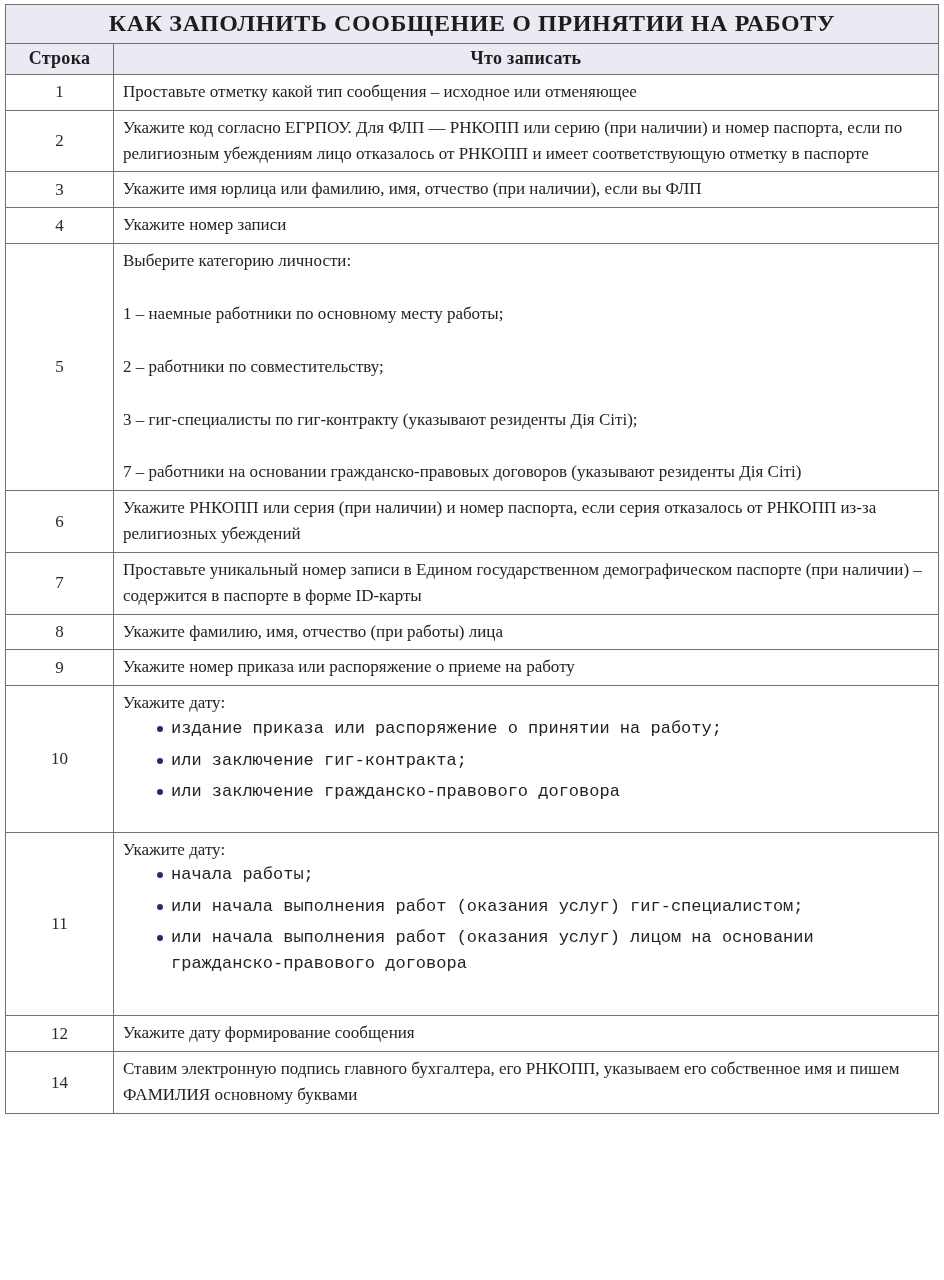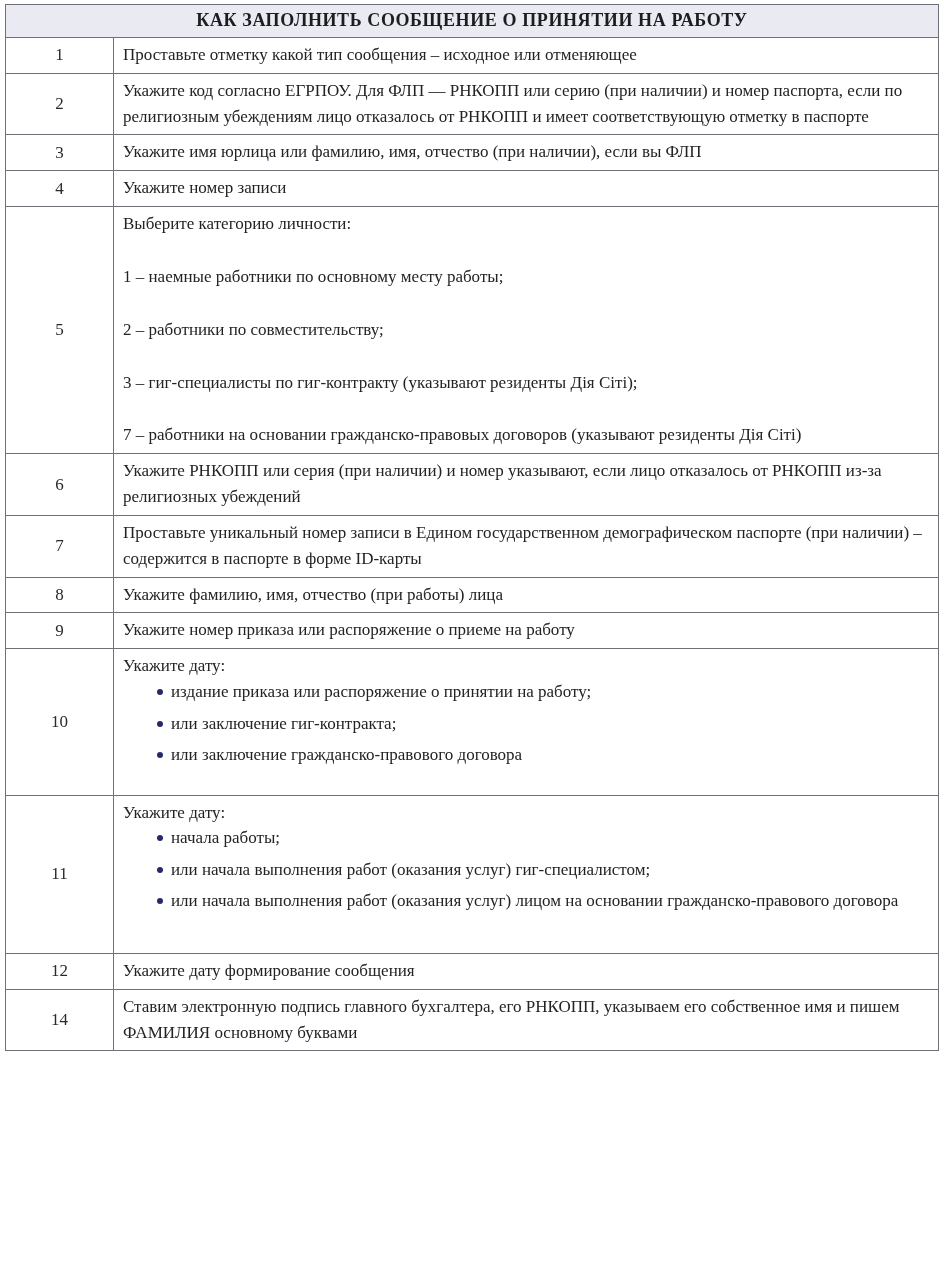--- a/index.html
+++ b/index.html
@@ -32,21 +32,21 @@
     background: #ffffff;
   }
 
   table.guide col.col-num { width: 108px; }
   table.guide col.col-what { width: 825px; }
 
   .title-cell {
     background: #e9eaf2;
     text-align: center;
     font-weight: bold;
-    font-size: 18px;
+    font-size: 24px;
     letter-spacing: 0.6px;
     padding: 5px 4px 6px 4px;
     border: 1.2px solid #6f7078;
     color: #1d1d20;
     font-family: "Liberation Serif", "DejaVu Serif", serif;
   }
 
   .head-cell {
     background: #e9eaf2;
     text-align: center;
@@ -91,20 +91,21 @@
   ul.bullets {
     margin: 0;
     padding: 0 0 0 34px;
     list-style: none;
   }
   ul.bullets li {
     position: relative;
     margin: 0 0 6px 0;
     padding-left: 14px;
     line-height: 1.5;
+    font-family: Liberation Mono, monospace;
   }
   ul.bullets li:last-child { margin-bottom: 0; }
   ul.bullets li::before {
     content: "";
     position: absolute;
     left: 0;
     top: 10px;
     width: 6px;
     height: 6px;
     border-radius: 50%;
@@ -129,20 +130,24 @@
 <div class="page">
   <table class="guide">
     <colgroup>
       <col class="col-num">
       <col class="col-what">
     </colgroup>
     <thead>
       <tr>
         <th class="title-cell" colspan="2">КАК ЗАПОЛНИТЬ СООБЩЕНИЕ О ПРИНЯТИИ НА РАБОТУ</th>
       </tr>
+      <tr>
+        <th class="head-cell">Строка</th>
+        <th class="head-cell">Что записать</th>
+      </tr>
     </thead>
     <tbody id="table-body">
         <tr>
           <td class="num">1</td>
           <td class="what">
             <div>
               <p>Проставьте отметку какой тип сообщения – исходное или отменяющее</p>
             </div>
           </td>
         </tr>
@@ -179,21 +184,21 @@
               <p>2 – работники по совместительству;</p>
               <p>3 – гиг-специалисты по гиг-контракту (указывают резиденты Дія Сіті);</p>
               <p>7 – работники на основании гражданско-правовых договоров (указывают резиденты Дія Сіті)</p>
             </div>
           </td>
         </tr>
         <tr>
           <td class="num">6</td>
           <td class="what">
             <div>
-              <p>Укажите РНКОПП или серия (при наличии) и номер указывают, если лицо отказалось от РНКОПП из-за религиозных убеждений</p>
+              <p>Укажите РНКОПП или серия (при наличии) и номер паспорта, если серия отказалось от РНКОПП из-за религиозных убеждений</p>
             </div>
           </td>
         </tr>
         <tr>
           <td class="num">7</td>
           <td class="what">
             <div>
               <p>Проставьте уникальный номер записи в Едином государственном демографическом паспорте (при наличии) – содержится в паспорте в форме ID-карты</p>
             </div>
           </td>

